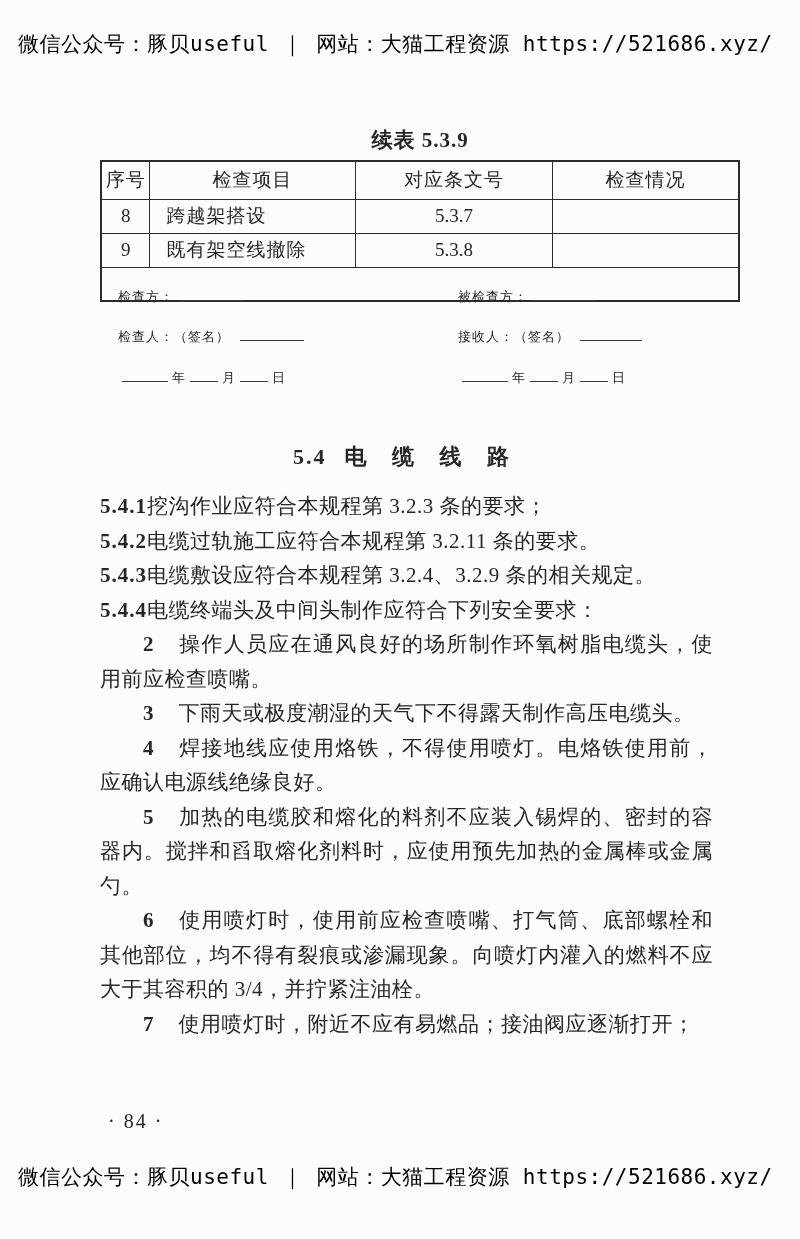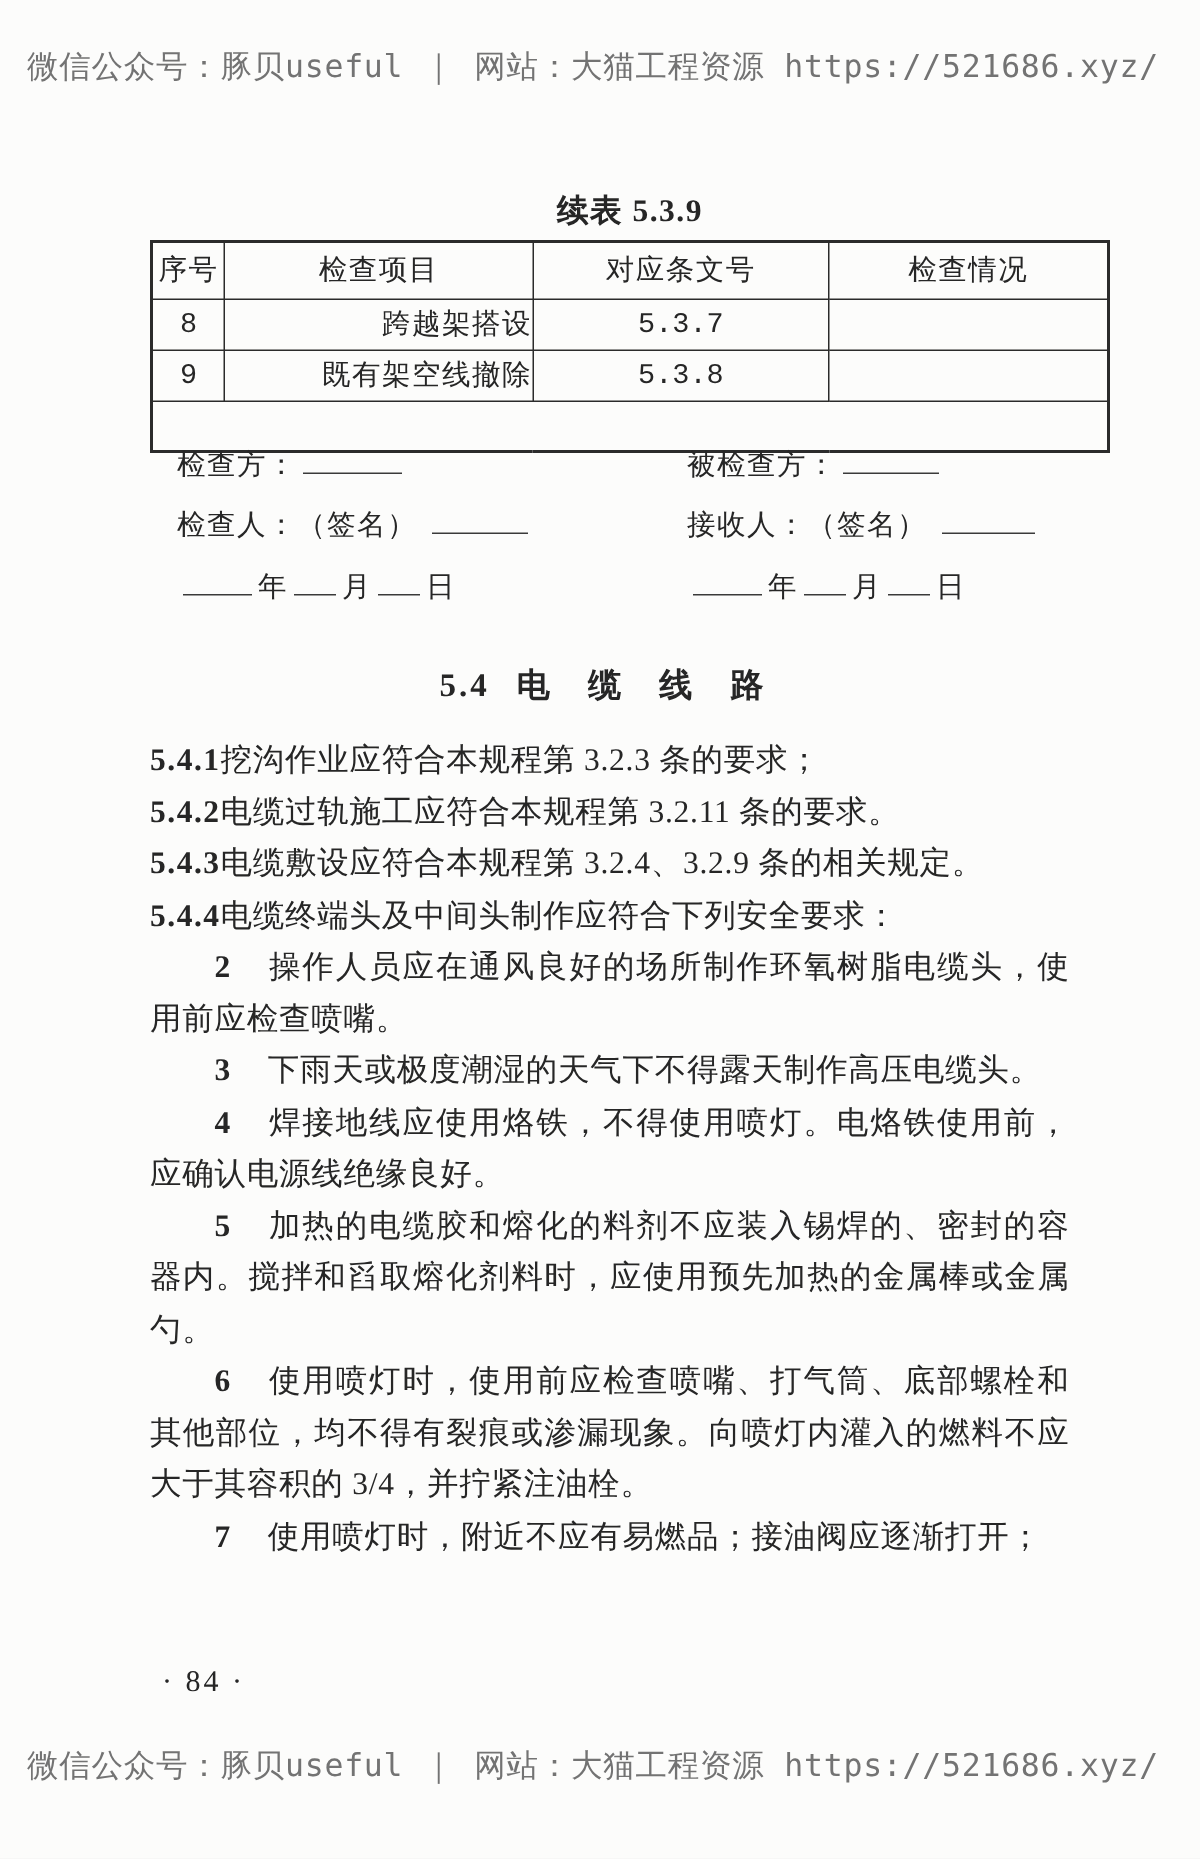--- a/index.html
+++ b/index.html
@@ -15,21 +15,21 @@
     color: #262626;
   }
   
   .watermark {
     position: absolute;
     left: 18px;
     width: 770px;
     font-family: "DejaVu Sans Mono", "Liberation Mono", monospace;
     font-size: 21px;
     letter-spacing: 0.5px;
-    color: #737373;
+    color: #000000;
     white-space: nowrap;
   }
   .watermark.top { top: 30px; }
   .watermark.bottom { top: 1163px; }
 
   
   .table-title {
     position: absolute;
     top: 126px;
     left: 100px;
@@ -43,31 +43,31 @@
     position: absolute;
     top: 160px;
     left: 100px;
     width: 640px;
     border-collapse: collapse;
     font-size: 19px;
   }
   table.checklist, table.checklist td, table.checklist th {
     border: 1.5px solid #2b2b2b;
   }
-  table.checklist { border-width: 2.5px; font-family: Liberation Mono, monospace; }
+  table.checklist { border-width: 2.5px; }
   table.checklist th {
     height: 38px;
     font-weight: 500;
     text-align: center;
     letter-spacing: 1px;
   }
   table.checklist td { height: 34px; text-align: center; }
-  table.checklist td.item-name { text-align: right; padding-left: 16px; letter-spacing: 1px; margin-top: 21px; }
+  table.checklist td.item-name { text-align: left; padding-left: 16px; letter-spacing: 1px; margin-top: 21px; }
   td.signature-cell { height: 138px; position: relative; }
-  .sig-label { position: absolute; font-size: 19px; letter-spacing: 1px; white-space: nowrap; margin-top: 13px; }
+  .sig-label { position: absolute; font-size: 13px; letter-spacing: 1px; white-space: nowrap; }
   .blank {
     display: inline-block;
     border-bottom: 1.6px solid #3a3a3a;
     height: 17px;
     vertical-align: baseline;
     margin: 0 4px;
   }
 
   
   .section-heading {

